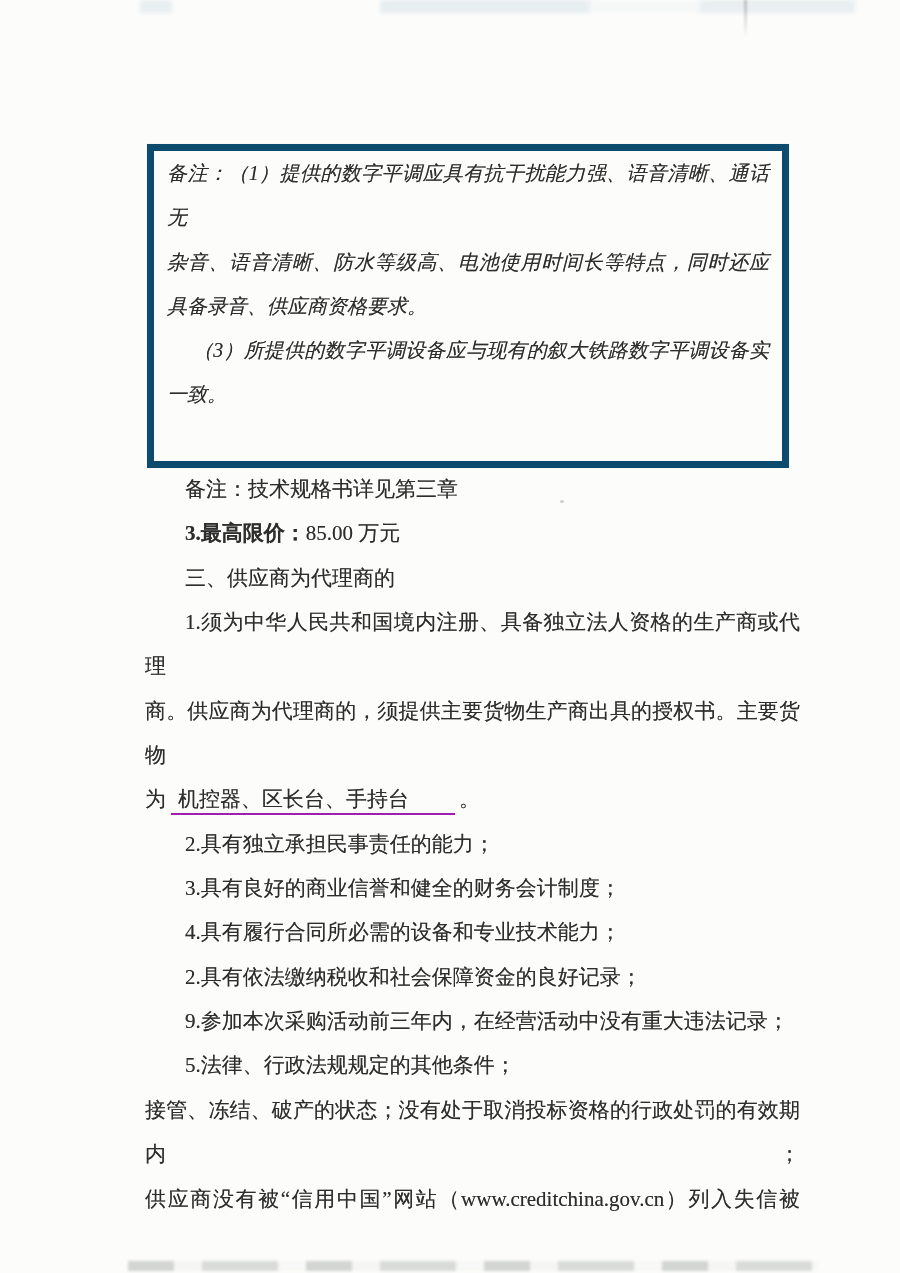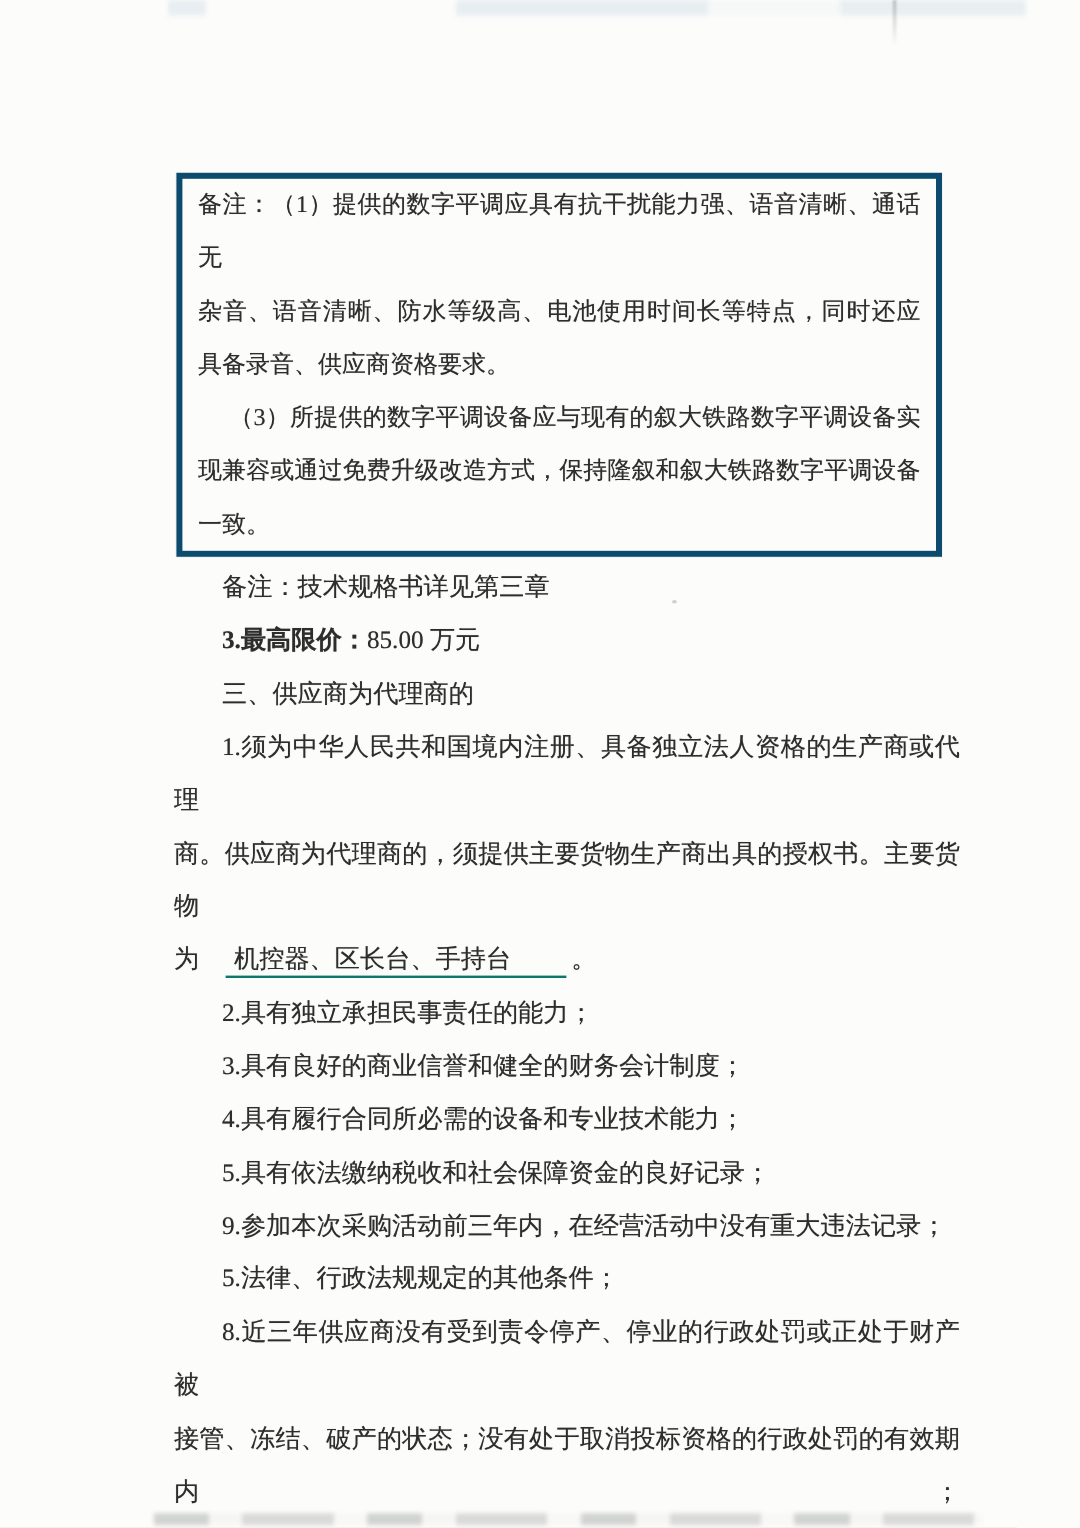--- a/index.html
+++ b/index.html
@@ -19,25 +19,26 @@
     text-shadow: 0 0 0.6px rgba(45,45,45,0.55);
   }
 
   
   .remark-box {
     position: absolute;
     left: 147px;
     top: 144px;
     width: 602px;
     height: 310px;
-    border: 5px solid #0c4a6e;
+    border: 7px solid #0c4a6e;
     padding: 0 13px;
     font-size: 20px;
     line-height: 44.3px;
     box-shadow: 0 0 0.5px #3c3c3c;
+    font-style: italic;
   }
   .bline { white-space: nowrap; }
   .bline.jf {
     white-space: normal;
     text-align: justify;
     text-align-last: justify;
   }
   .bline.ind { text-indent: 26px; }
 
   
@@ -52,22 +53,22 @@
   .line { white-space: nowrap; font-family: Liberation Serif, serif; }
   .line.jf {
     white-space: normal;
     text-align: justify;
     text-align-last: justify;
   }
   .line.ind { text-indent: 40px; }
   .bold { font-weight: bold; }
   .u {
     display: inline-block;
-    border-bottom: 2px solid #0f766e;
-    margin-left: 22px;
+    border-bottom: 2px solid #a21caf;
+    margin-left: 5px;
     padding: 0 46px 1px 7px;
     line-height: 26px;
   }
   .suffix { margin-left: 4px; }
 
   
   .top-smudge {
     position: absolute;
     left: 140px; top: 0;
     width: 715px; height: 13px;
@@ -113,21 +114,20 @@
 
   <div class="top-smudge"></div>
   <div class="crease"></div>
   <div class="speck"></div>
 
   <div class="remark-box">
     <div class="bline jf">备注：（1）提供的数字平调应具有抗干扰能力强、语音清晰、通话无</div>
     <div class="bline jf">杂音、语音清晰、防水等级高、电池使用时间长等特点，同时还应</div>
     <div class="bline">具备录音、供应商资格要求。</div>
     <div class="bline ind jf">（3）所提供的数字平调设备应与现有的叙大铁路数字平调设备实</div>
-    <div class="bline jf">现兼容或通过免费升级改造方式，保持隆叙和叙大铁路数字平调设备</div>
     <div class="bline">一致。</div>
   </div>
 
   <div class="doc-body">
     <div class="line ind">备注：技术规格书详见第三章</div>
 
     <div class="line ind">
       <span class="bold">3.最高限价：</span><span>85.00 万元</span>
     </div>
 
@@ -136,23 +136,22 @@
     <div class="line ind jf">1.须为中华人民共和国境内注册、具备独立法人资格的生产商或代理</div>
     <div class="line jf">商。供应商为代理商的，须提供主要货物生产商出具的授权书。主要货物</div>
 
     <div class="line">
       <span>为</span><span class="u">机控器、区长台、手持台</span><span class="suffix">。</span>
     </div>
 
     <div class="line ind">2.具有独立承担民事责任的能力；</div>
     <div class="line ind">3.具有良好的商业信誉和健全的财务会计制度；</div>
     <div class="line ind">4.具有履行合同所必需的设备和专业技术能力；</div>
-    <div class="line ind">5.具有依法缴纳税收和社会保障资金的良好记录；</div>
+    <div class="line ind">2.具有依法缴纳税收和社会保障资金的良好记录；</div>
     <div class="line ind">9.参加本次采购活动前三年内，在经营活动中没有重大违法记录；</div>
     <div class="line ind">5.法律、行政法规规定的其他条件；</div>
-    <div class="line ind jf">8.近三年供应商没有受到责令停产、停业的行政处罚或正处于财产被</div>
     <div class="line jf">接管、冻结、破产的状态；没有处于取消投标资格的行政处罚的有效期内；</div>
     <div class="line jf">供应商没有被“信用中国”网站（www.creditchina.gov.cn）列入失信被</div>
   </div>
 
   <div class="bottom-bleed"></div>
 
 </div>
 
 </body></html>

